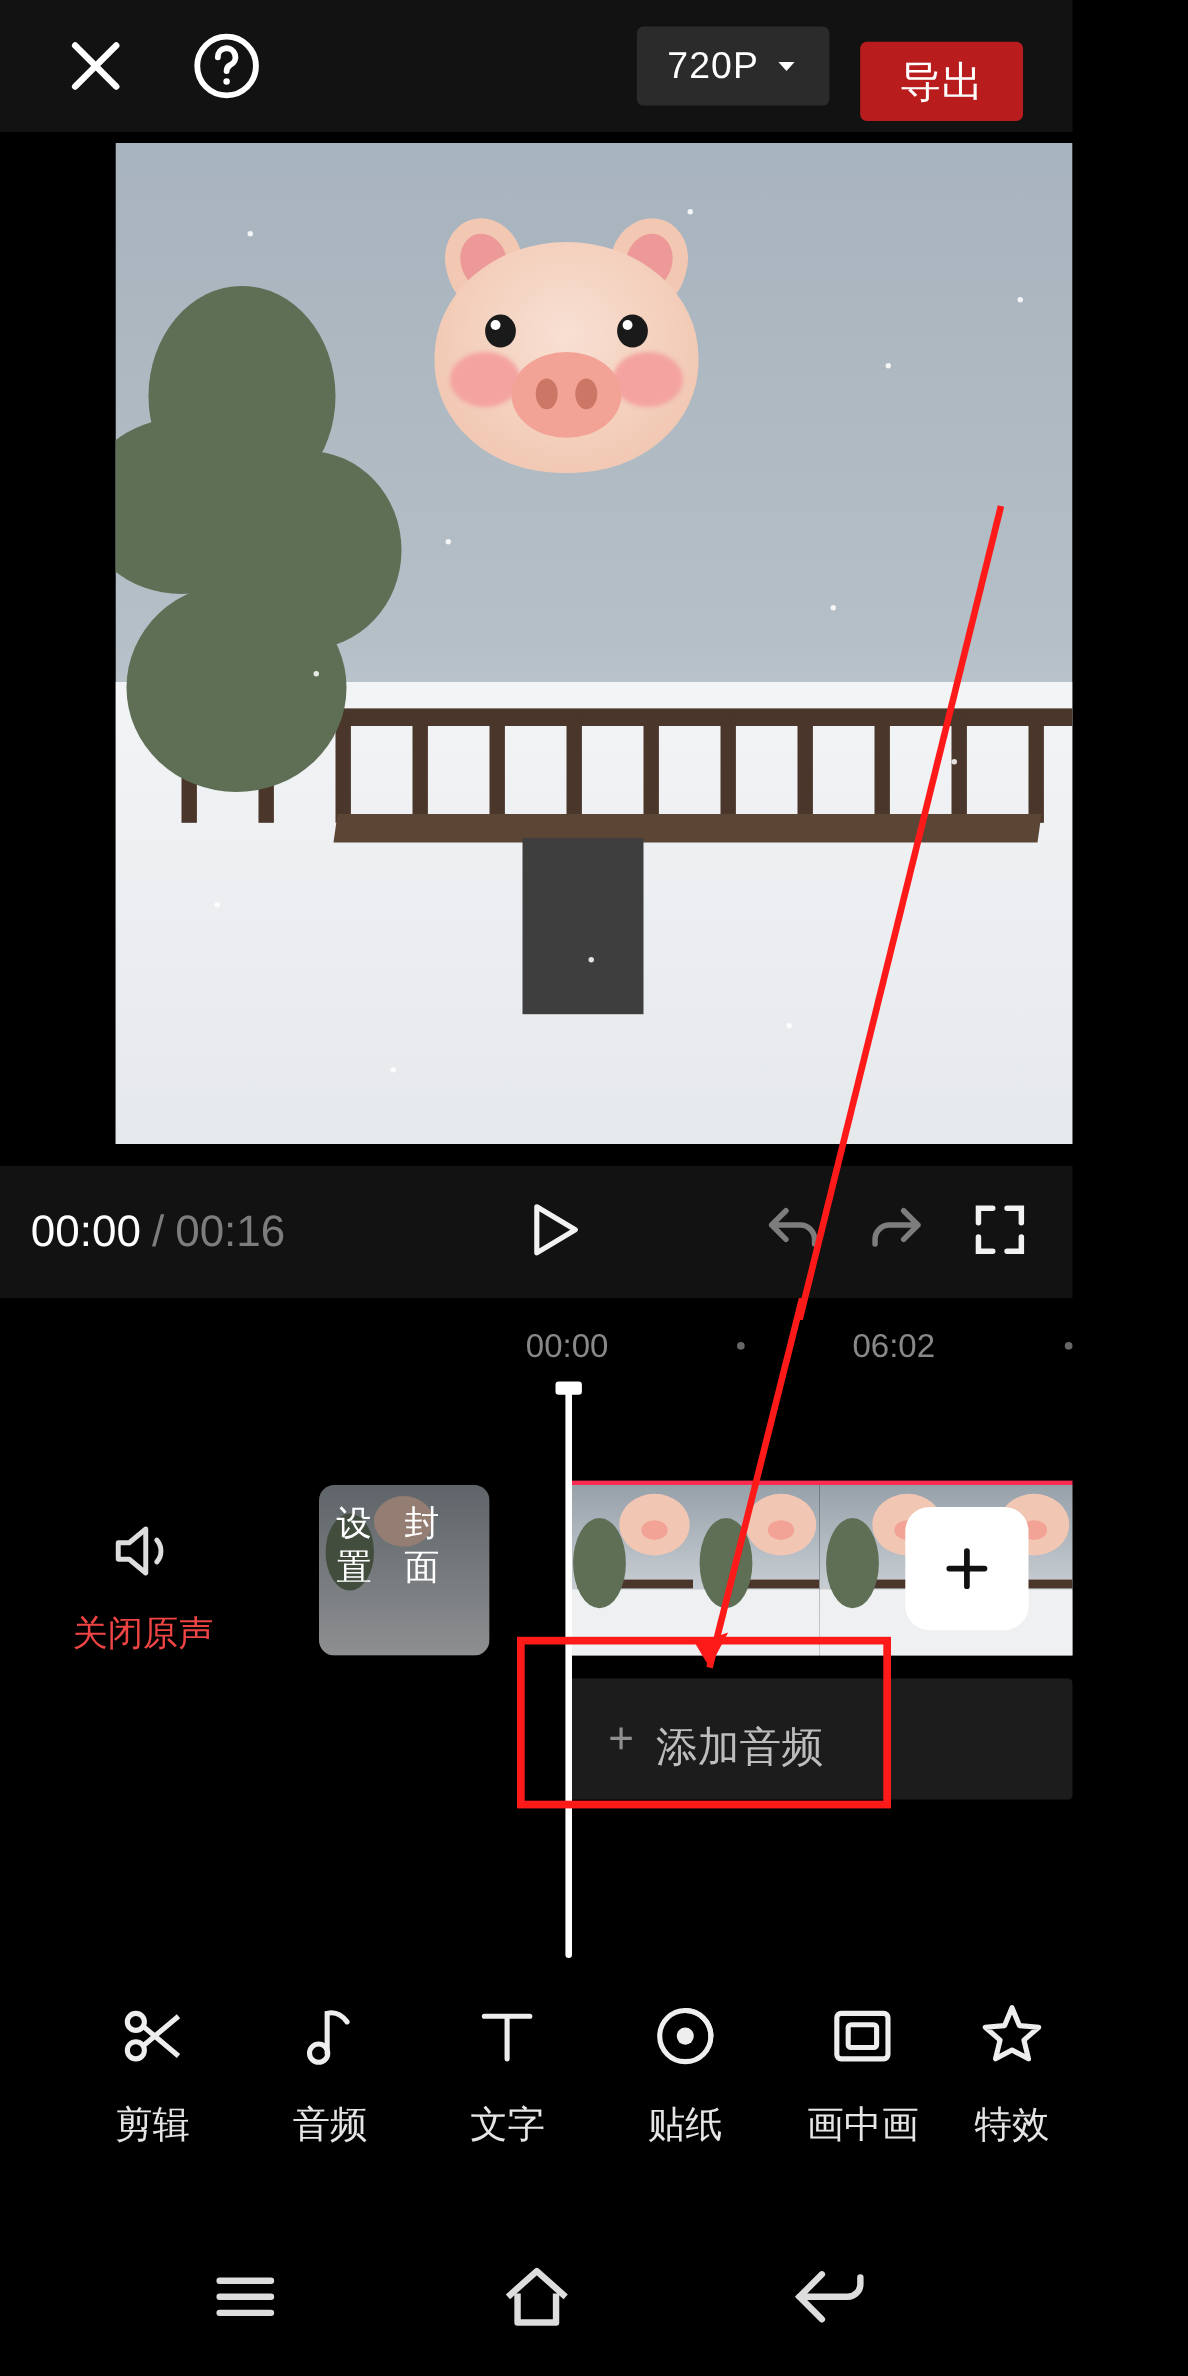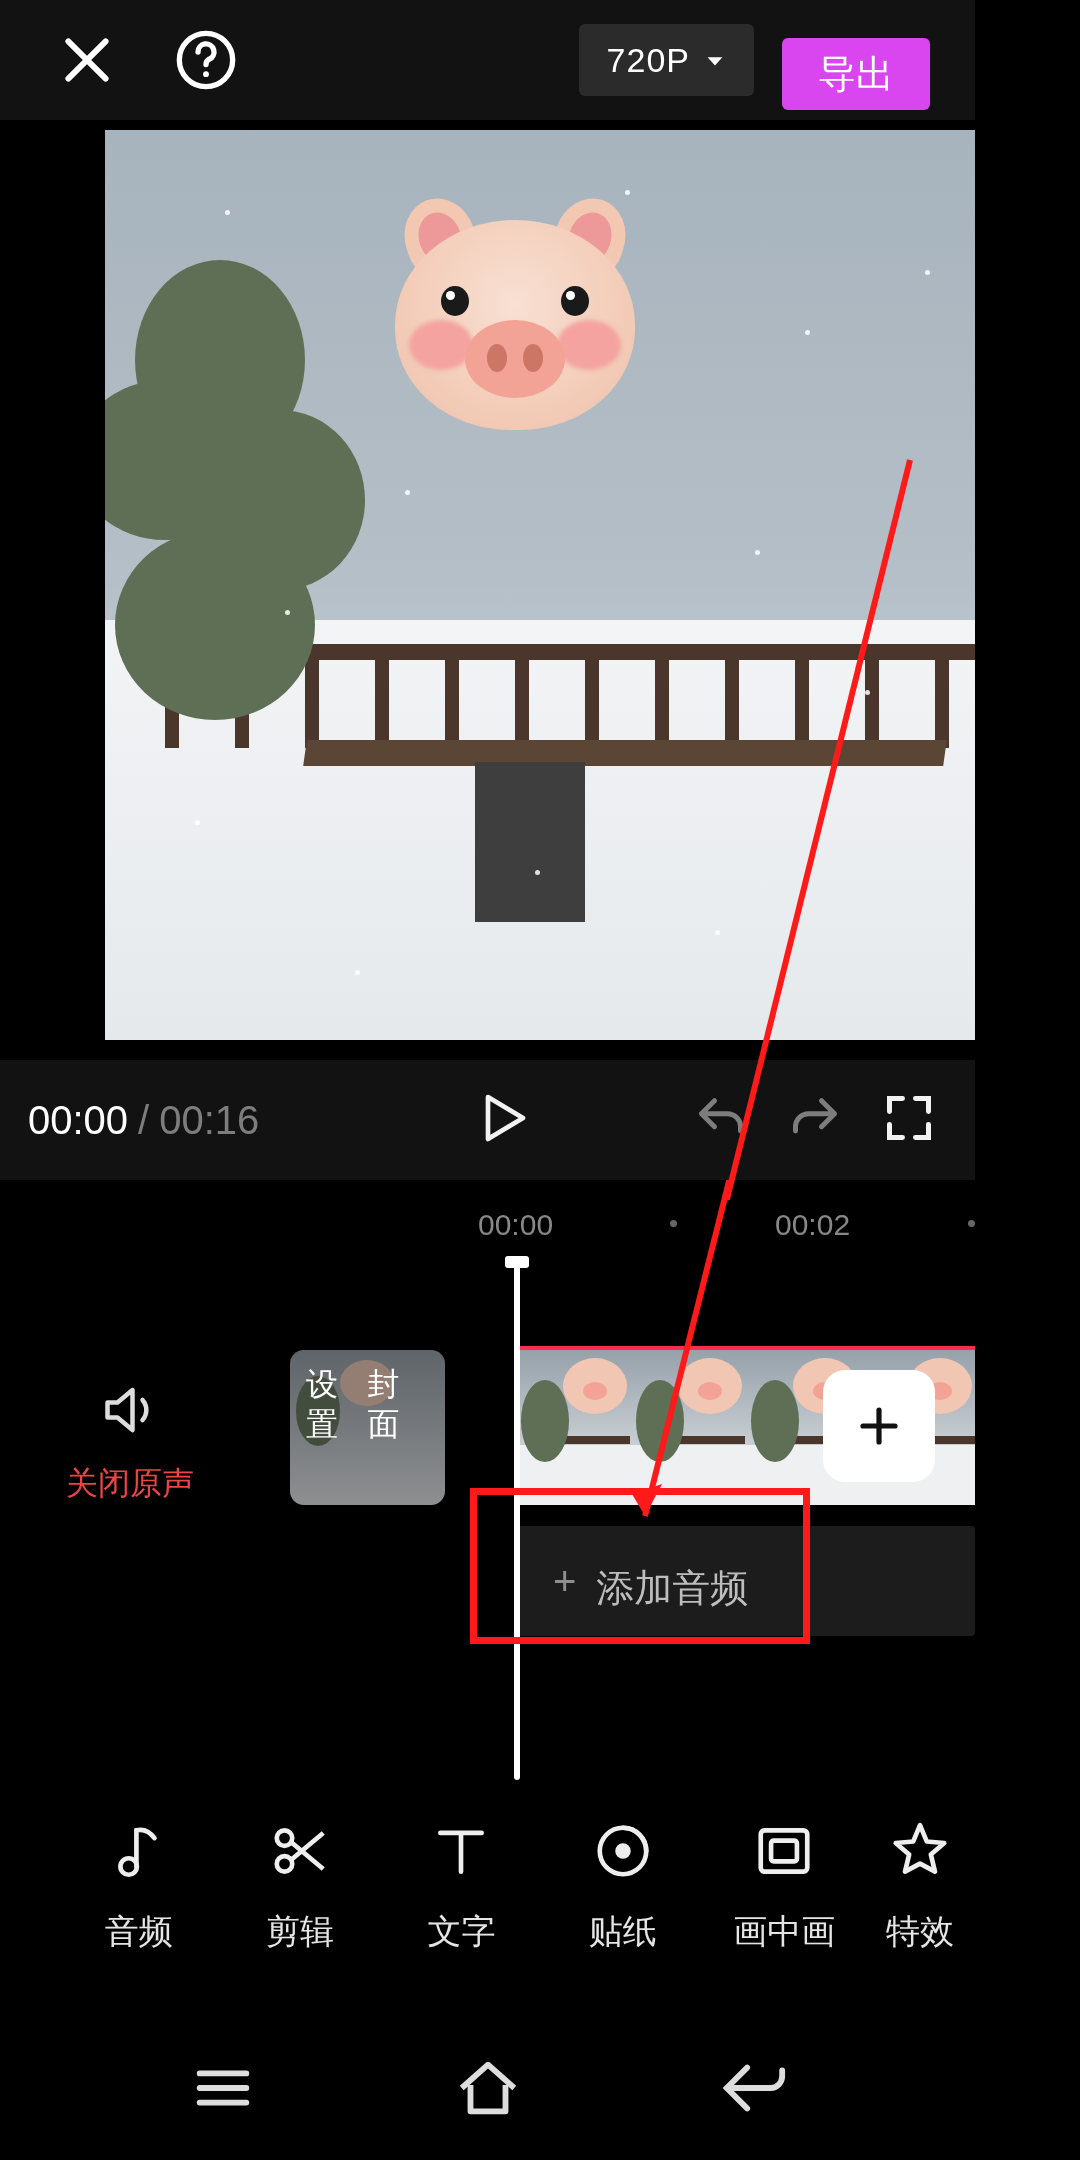--- a/index.html
+++ b/index.html
@@ -7,21 +7,21 @@
   .app { width:975px; height:2160px; background:#000; position:relative; }
 
   
   .topbar { position:absolute; top:0; left:0; right:0; height:120px; background:#121212; display:flex; align-items:center; padding:0 45px 0 55px; }
   .topbar .spacer { flex:1; }
   .icon-btn { display:flex; align-items:center; justify-content:center; }
   .close-x svg, .help-q svg { width:64px; height:64px; }
   .help-q { margin-left:55px; }
   .res-chip { background:#2b2b2b; border-radius:6px; height:72px; padding:0 28px; display:flex; align-items:center; font-size:34px; color:#fff; letter-spacing:1px; }
   .res-chip .caret { margin-left:14px; }
-  .export-btn { background:#d946ef; border-radius:6px; height:72px; padding:0 36px; margin-left:28px; display:flex; align-items:center; font-size:38px; color:#fff; font-weight:500;margin-top:28px; }
+  .export-btn { background:#b91c1c; border-radius:6px; height:72px; padding:0 36px; margin-left:28px; display:flex; align-items:center; font-size:38px; color:#fff; font-weight:500;margin-top:28px; }
 
   
   .preview-wrap { position:absolute; top:130px; left:105px; width:870px; height:910px; background:#111; overflow:hidden; }
   .sky { position:absolute; inset:0; background:linear-gradient(#a7b3bd 0%, #b5bfc7 50%, #eceff2 100%); }
   .tree { position:absolute; left:-30px; top:130px; width:300px; height:520px; }
   .tree div { position:absolute; background:#5e6f55; border-radius:50%; }
   .snowbank { position:absolute; left:0; right:0; bottom:0; height:420px; background:linear-gradient(#f2f4f6 0%, #e6e9ec 100%); }
   .rail { position:absolute; left:60px; right:-20px; top:500px; height:120px; }
   .rail .beam { position:absolute; left:0; right:0; top:14px; height:16px; background:#4a362a; }
   .rail .post { position:absolute; width:14px; height:100px; top:18px; background:#4a362a; }
@@ -204,21 +204,21 @@
       <svg viewBox="0 0 24 24" fill="none" stroke="#fff" stroke-width="2.3" stroke-linecap="round">
           <path d="M3 9V3h6M21 9V3h-6M3 15v6h6M21 15v6h-6"></path>
         </svg>
     </div>
   </div>
 
   <div class="timeline">
     <div class="ruler">
       <span class="tick-lbl" style="left:478px">00:00</span>
       <span class="tick-dot" style="left:670px"></span>
-      <span class="tick-lbl" style="left:775px">00:02</span>
+      <span class="tick-lbl" style="left:775px">06:02</span>
       <span class="tick-dot" style="left:968px"></span>
     </div>
 
     <div class="mute-col">
       <svg width="60" height="60" viewBox="0 0 24 24" fill="none" stroke="#ddd" stroke-width="1.8" stroke-linecap="round" stroke-linejoin="round">
           <path d="M3 9v6h4l6 5V4L7 9H3z"></path>
           <path d="M17 8a6 6 0 0 1 0 8"></path>
         </svg>
       <div class="lbl">关闭原声</div>
     </div>
@@ -281,35 +281,35 @@
   </div>
 
   <svg class="anno-arrow" style="position:absolute;left:0;top:0;pointer-events:none" width="1080" height="1200">
     <line x1="910" y1="460" x2="650" y2="1510" stroke="#ff1a1a" stroke-width="6"></line>
   </svg>
 
   <div class="toolbar">
     <div class="tool">
       <div class="ic">
           <svg viewBox="0 0 24 24" fill="none" stroke="#eee" stroke-width="1.8">
-            <circle cx="8" cy="18" r="3.2"></circle>
-            <path d="M11 18 V4 q4 -1 7 3" stroke-linecap="round"></path>
-          </svg>
-        </div>
-      <div class="lb">音频</div>
-    </div>
-    <div class="tool">
-      <div class="ic">
-          <svg viewBox="0 0 24 24" fill="none" stroke="#eee" stroke-width="1.8">
             <circle cx="6" cy="7" r="3"></circle>
             <circle cx="6" cy="17" r="3"></circle>
             <path d="M8.5 8.5 L21 19M8.5 15.5 L21 5"></path>
           </svg>
         </div>
       <div class="lb">剪辑</div>
+    </div>
+    <div class="tool">
+      <div class="ic">
+          <svg viewBox="0 0 24 24" fill="none" stroke="#eee" stroke-width="1.8">
+            <circle cx="8" cy="18" r="3.2"></circle>
+            <path d="M11 18 V4 q4 -1 7 3" stroke-linecap="round"></path>
+          </svg>
+        </div>
+      <div class="lb">音频</div>
     </div>
     <div class="tool">
       <div class="ic">
           <svg viewBox="0 0 24 24" fill="none" stroke="#eee" stroke-width="1.8" stroke-linecap="round">
             <path d="M4 5h16M12 5v15"></path>
           </svg>
         </div>
       <div class="lb">文字</div>
     </div>
     <div class="tool">

